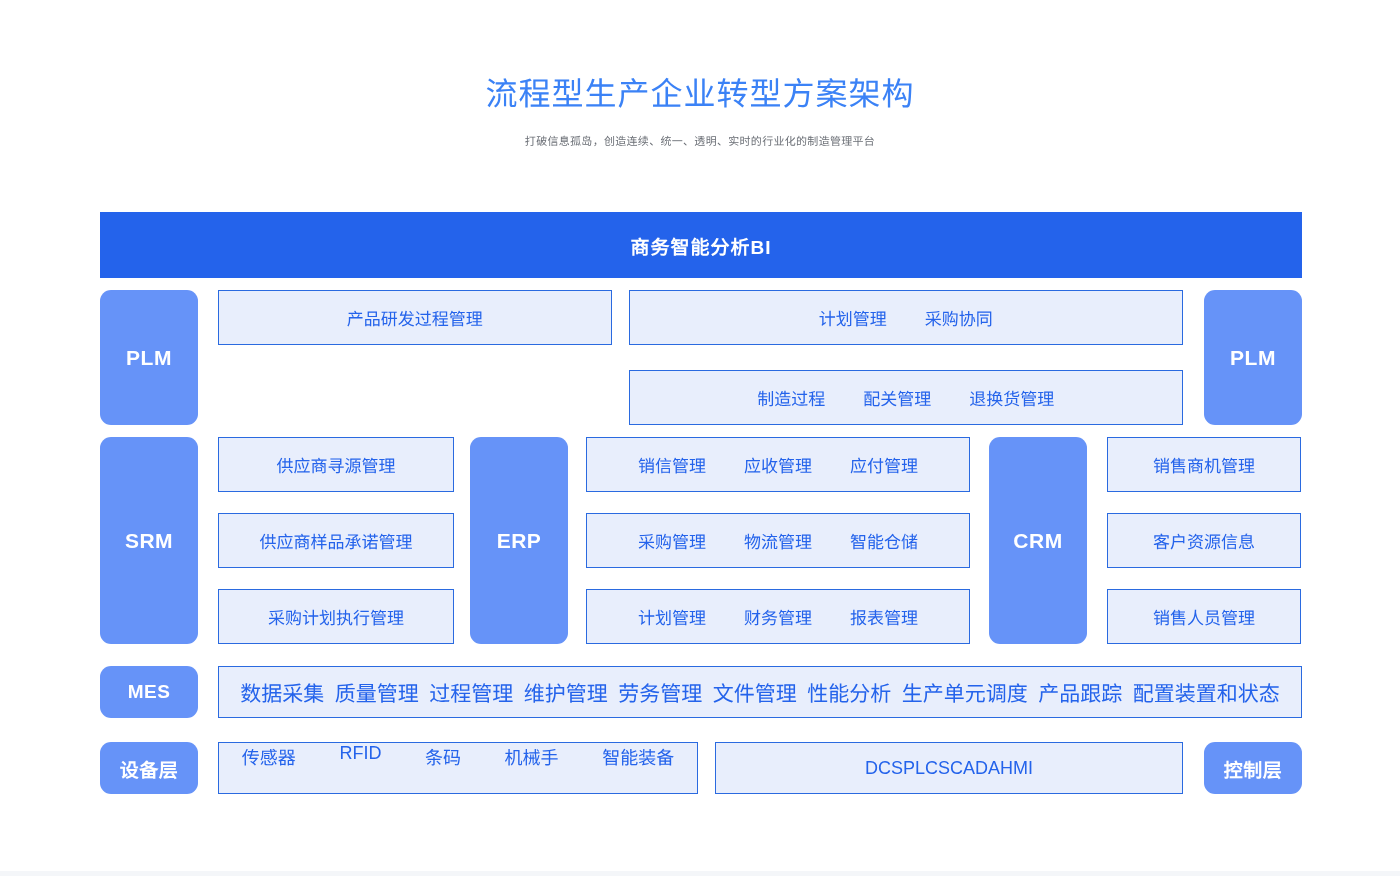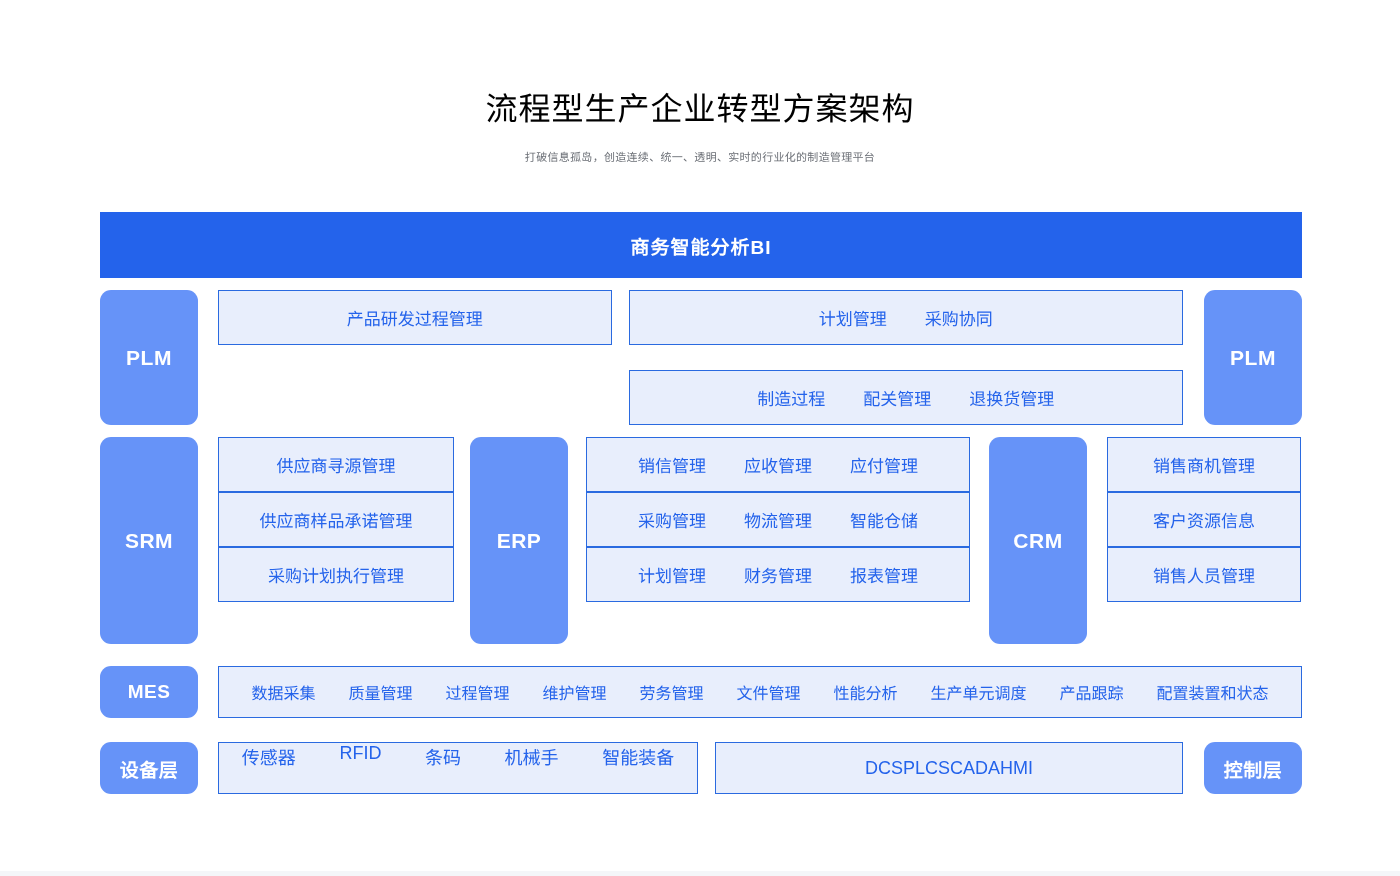--- a/index.html
+++ b/index.html
@@ -32,24 +32,24 @@
   }
 
   
   .header {
     padding-top: 72px;
     text-align: center;
   }
   .page-title {
     font-size: 32px;
     font-weight: 400;
-    color: #000000;
+    color: #3b82f6;
     letter-spacing: 1px;
     line-height: 44px;
-    margin: 15px;
+    margin: 0;
   }
   .page-subtitle {
     margin: 14px 0 0 0;
     font-size: 11px;
     font-weight: 400;
     color: #6b6f76;
     letter-spacing: 0.3px;
     line-height: 22px;
   }
 
@@ -124,21 +124,21 @@
   }
   .plm-stack .cell { height: 55px; }
   .group-left  { margin-left: 20px; margin-right: 17px; }
   .group-right { margin-right: 21px; }
 
   
   .mid-row { height: 207px; }
   .mid-stack {
     display: flex;
     flex-direction: column;
-    justify-content: flex-start;
+    justify-content: space-between;
     flex: 1 1 auto;
     box-sizing: border-box;
   }
   .mid-stack .cell { height: 55px; }
   .srm-cells { margin-left: 20px; margin-right: 16px; }
   .erp-cells { margin-left: 18px; margin-right: 19px; }
   .crm-cells { margin-left: 20px; }
 
   .srm-cells { flex: 0 0 236px; }
   .erp-cells { flex: 0 0 384px; }
@@ -152,21 +152,21 @@
     display: flex;
     align-items: center;
     justify-content: space-around;
     background: #e8eefc;
     border: 1px solid #2a6ae0;
     box-sizing: border-box;
     padding: 0 16px;
   }
   .mes-cells .item {
     color: #2463eb;
-    font-size: 16px;
+    font-size: 21px;
     white-space: nowrap;
   }
 
   
   .dev-row { height: 52px; margin-top: 24px; }
   .dev-cells {
     flex: 0 0 480px;
     margin-left: 20px;
     margin-right: 17px;
     display: flex;

